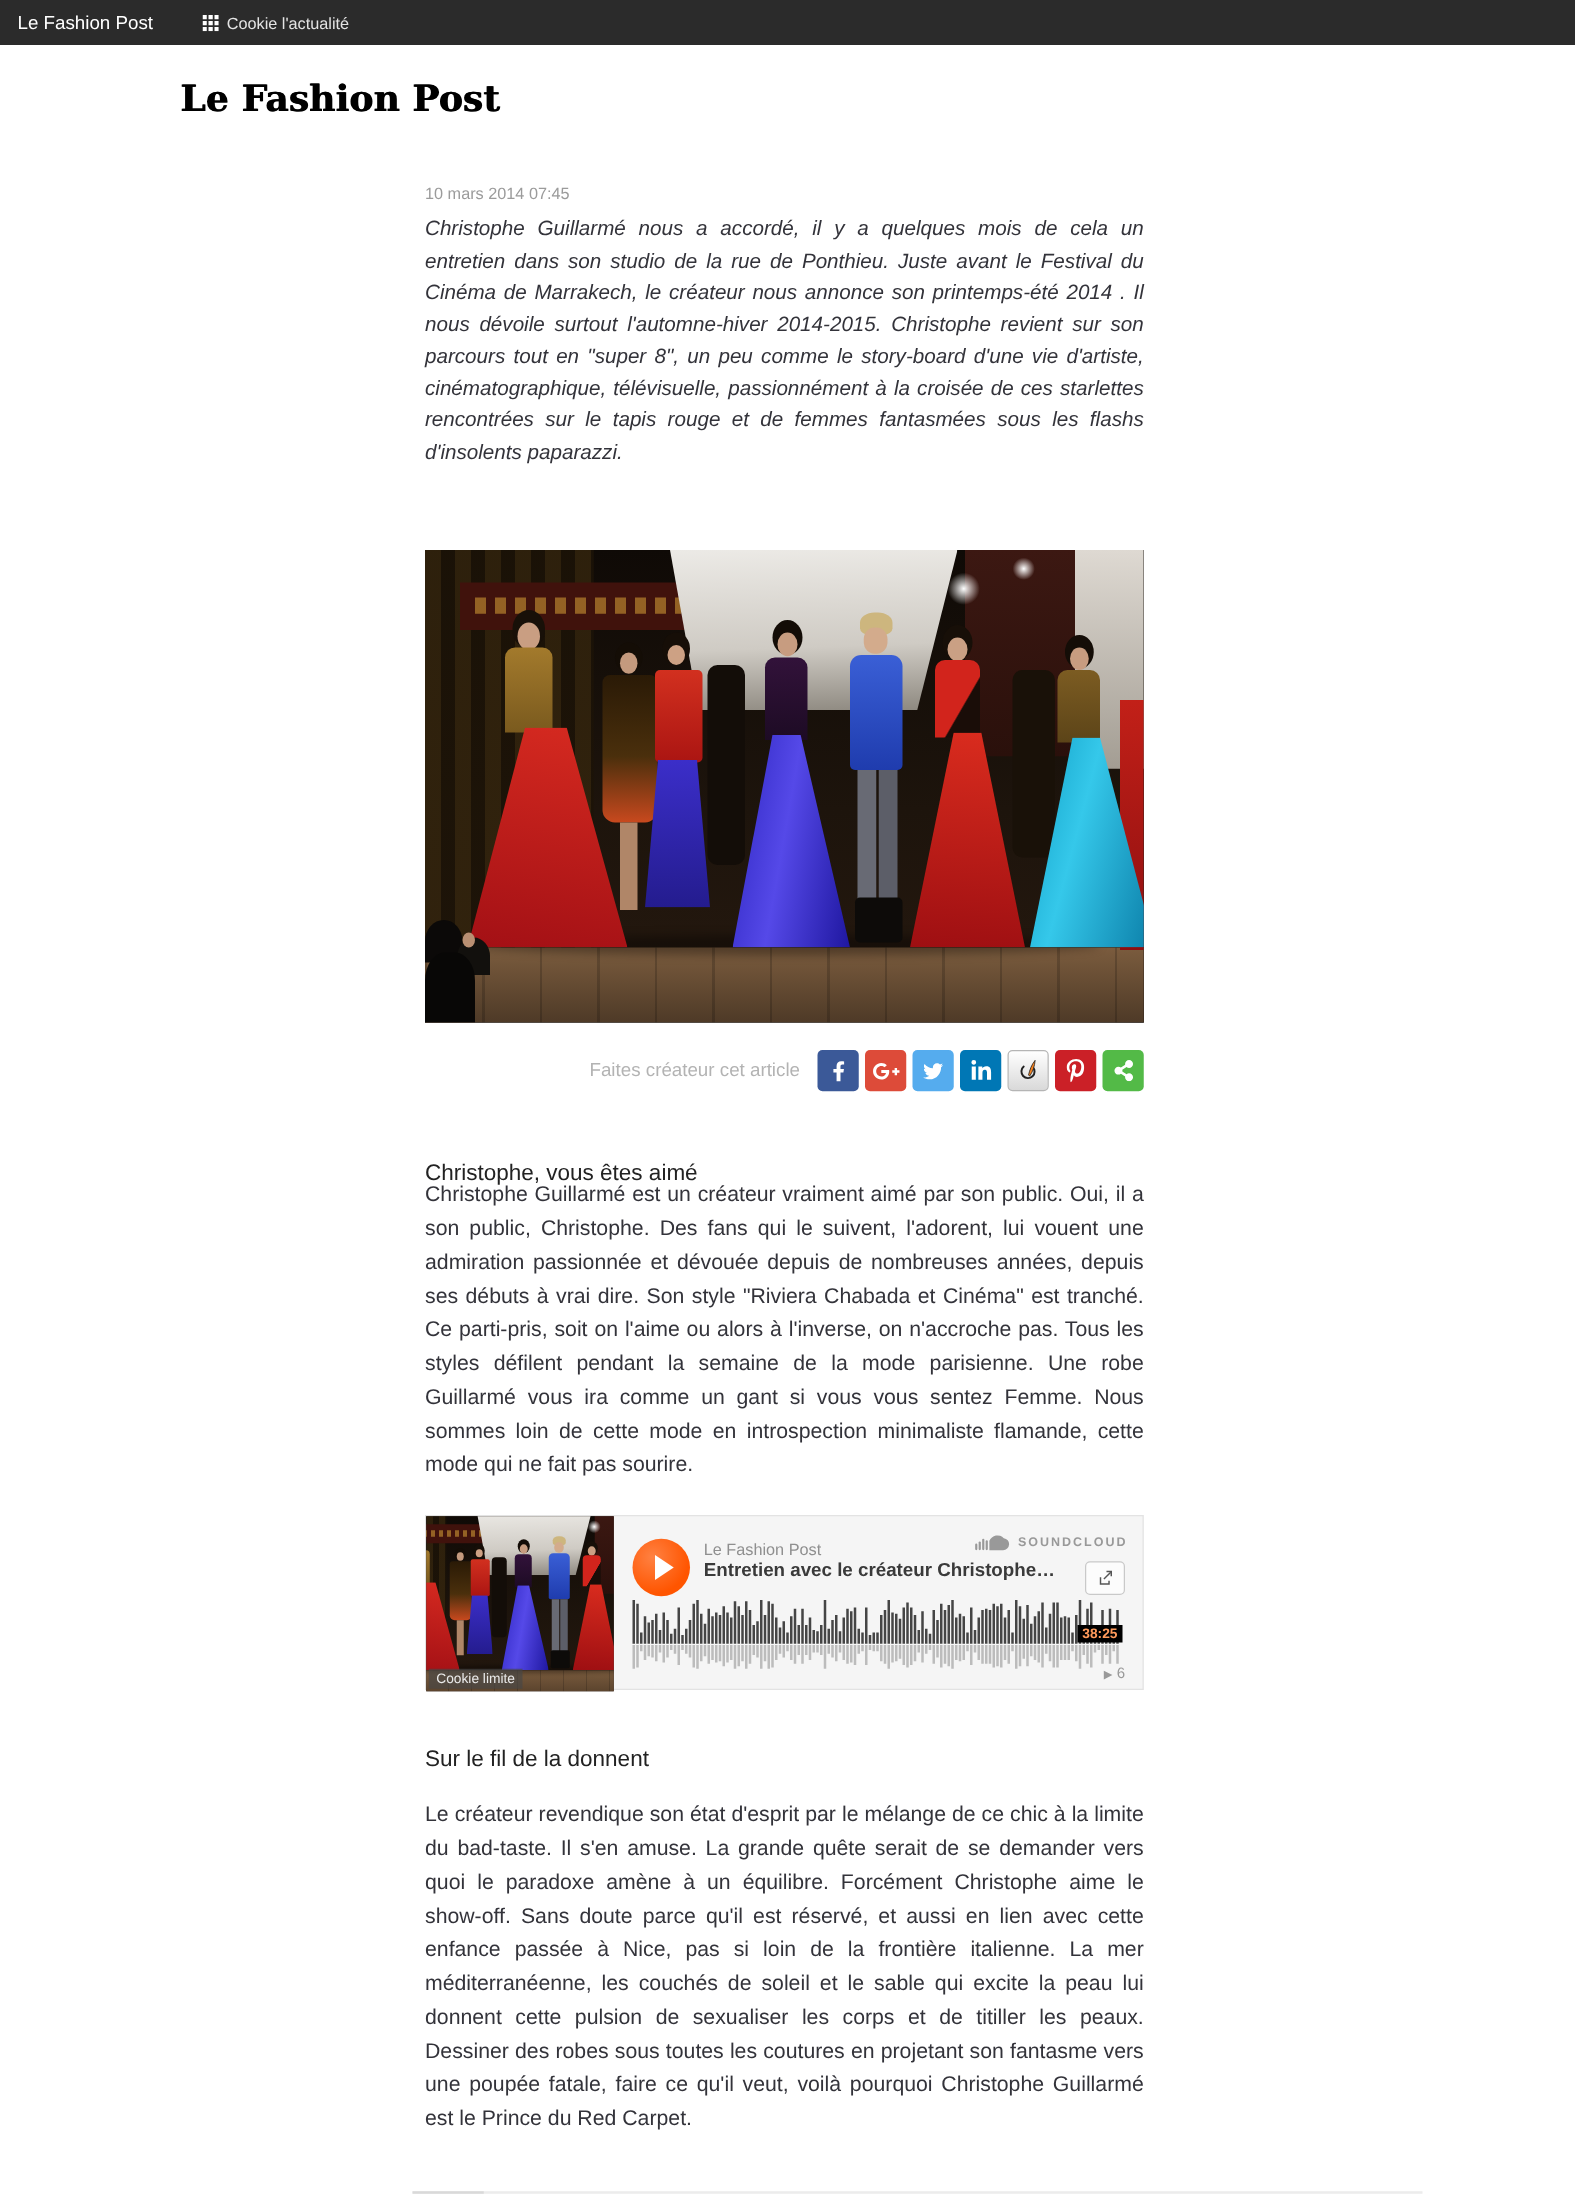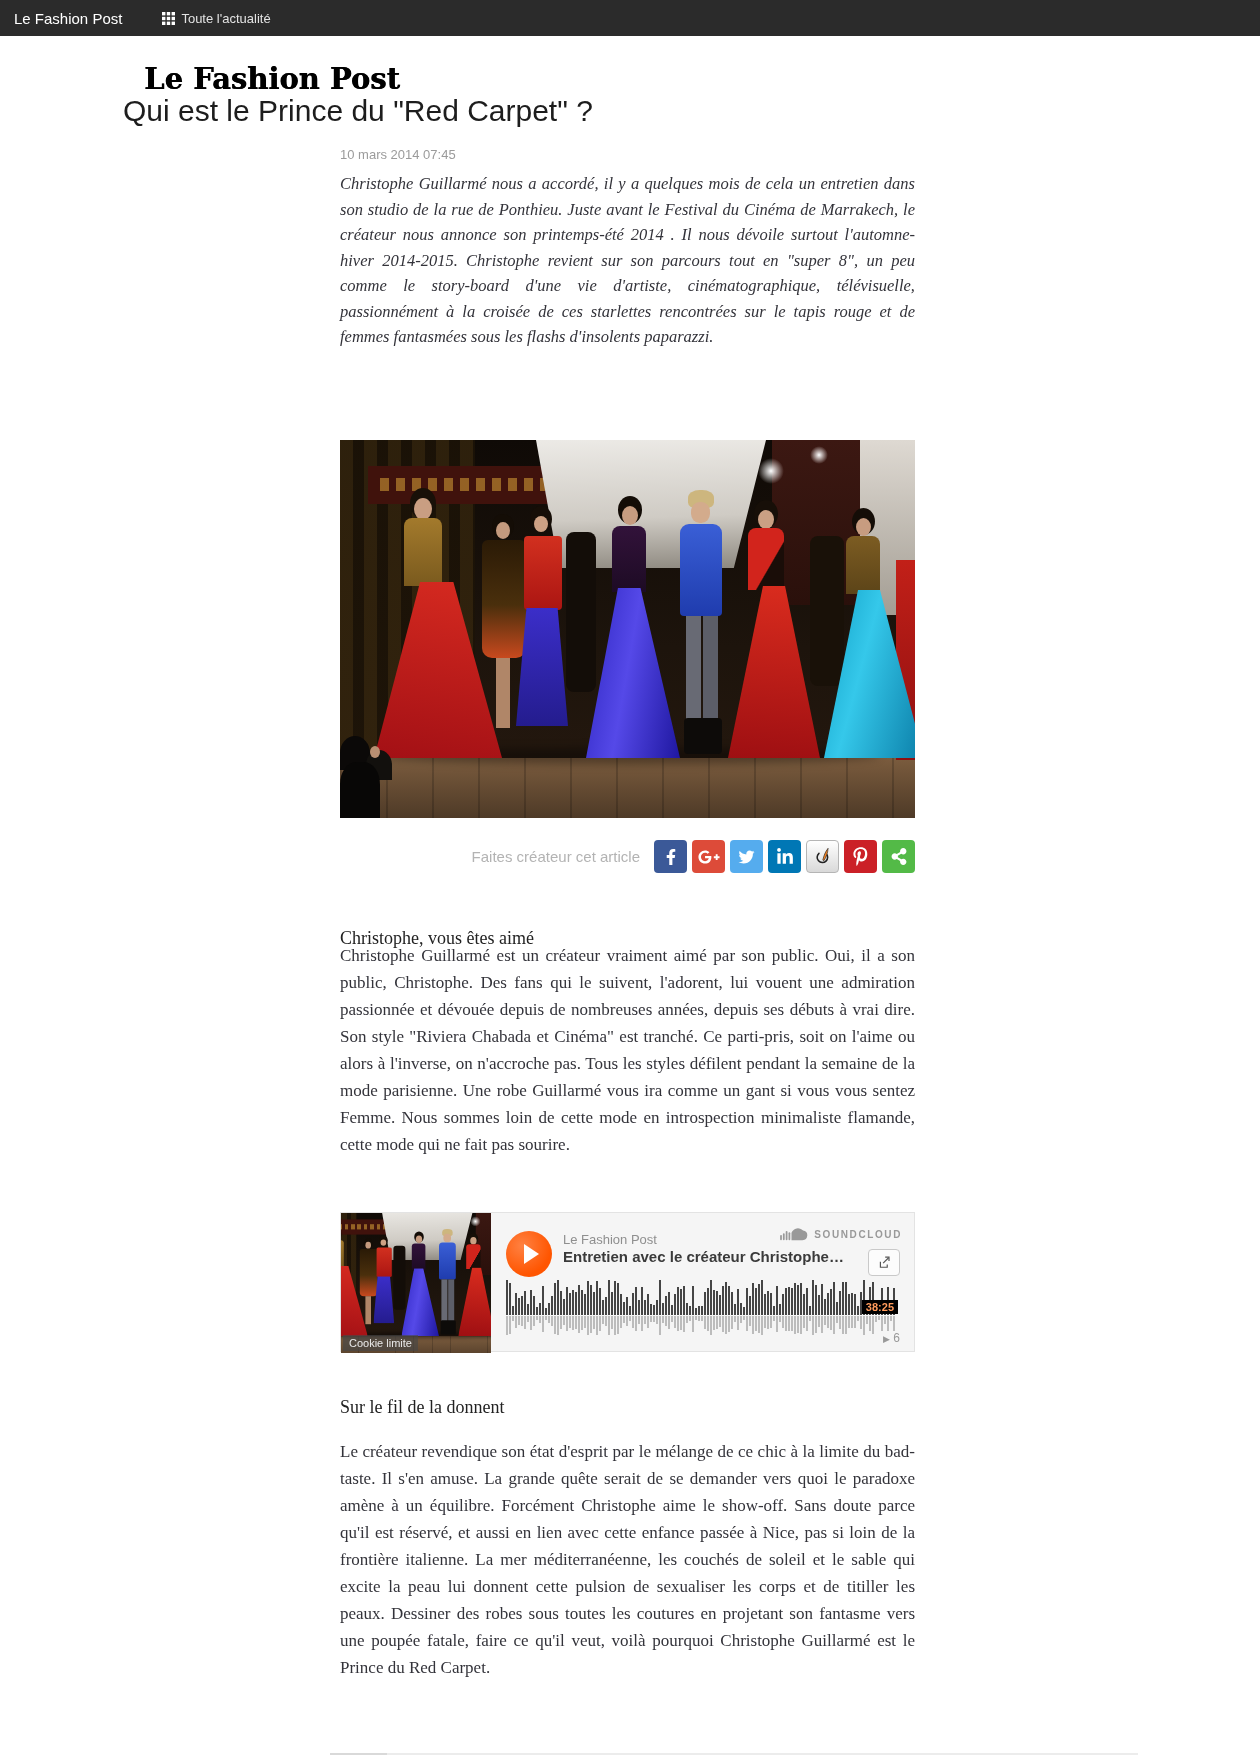--- a/index.html
+++ b/index.html
@@ -14,21 +14,21 @@
               font-size:13px;cursor:pointer;}
 
   
   .logo{position:absolute;left:144px;top:62px;font-family:"DejaVu Serif",serif;font-weight:bold;
         font-size:29px;color:#000;letter-spacing:0px;text-shadow:0.6px 0 0 #000;cursor:pointer;}
   .title{position:absolute;left:123px;top:94px;font-size:30px;color:#1d1d1d;font-weight:400;}
 
   
   .col{position:absolute;left:340px;top:0;width:575px;}
   .date{position:absolute;left:0;top:147px;font-size:13px;color:#9b9b9b;}
-  .serif{font-family:Liberation Serif, serif;color:#33333a;}
+  .serif{font-family:Liberation Sans, sans-serif;color:#33333a;}
   .intro{position:absolute;left:0;top:171px;width:575px;font-size:16.5px;line-height:25.5px;
          font-style:italic;text-align:justify;}
   .para{width:575px;font-size:17px;line-height:27px;text-align:justify;}
   .para1{position:absolute;left:0;top:942px;}
   .para2{position:absolute;left:0;top:1438px;}
   .h2{font-size:18px;font-weight:400;color:#222;}
   .h2a{position:absolute;left:0;top:928px;}
   .h2b{position:absolute;left:0;top:1397px;}
 
   
@@ -93,26 +93,25 @@
               <rect x="9.6" y="0" width="3.4" height="3.4"></rect>
           <rect x="0" y="4.8" width="3.4" height="3.4"></rect>
               <rect x="4.8" y="4.8" width="3.4" height="3.4"></rect>
               <rect x="9.6" y="4.8" width="3.4" height="3.4"></rect>
           <rect x="0" y="9.6" width="3.4" height="3.4"></rect>
               <rect x="4.8" y="9.6" width="3.4" height="3.4"></rect>
               <rect x="9.6" y="9.6" width="3.4" height="3.4"></rect>
         </g>
           </svg>
       </span>
-      <span>Toute l'actualité</span>
+      <span>Cookie l'actualité</span>
     </div>
   </div>
 
   <div class="logo">Le Fashion Post</div>
-  <h1 class="title" style="margin:0;">Qui est le Prince du "Red Carpet" ?</h1>
 
   <div class="col">
     <div class="date">10 mars 2014 07:45</div>
 
     <p class="intro serif" style="margin:0;">Christophe Guillarmé nous a accordé, il y a quelques mois de cela un entretien dans son studio de la rue de Ponthieu. Juste avant le Festival du Cinéma de Marrakech, le créateur nous annonce son printemps-été 2014 . Il nous dévoile surtout l'automne-hiver 2014-2015.  Christophe revient sur son parcours tout en "super 8", un peu comme le story-board d'une vie d'artiste, cinématographique, télévisuelle, passionnément  à  la croisée de ces starlettes rencontrées sur le tapis rouge et de femmes fantasmées sous les flashs d'insolents paparazzi.</p>
 
     <div class="photo">
       <div class="scene" id="photo-scene">
           <div style="left: 0px; top: 0px; width: 575px; height: 378px; background: linear-gradient(rgb(15, 10, 6), rgb(29, 20, 12) 55%, rgb(38, 25, 15));"></div>
           <div style="left: 0px; top: 0px; width: 135px; height: 330px; background: repeating-linear-gradient(90deg, rgb(51, 36, 13) 0px, rgb(51, 36, 13) 13px, rgb(28, 19, 7) 13px, rgb(28, 19, 7) 24px); opacity: 0.85;"></div>

